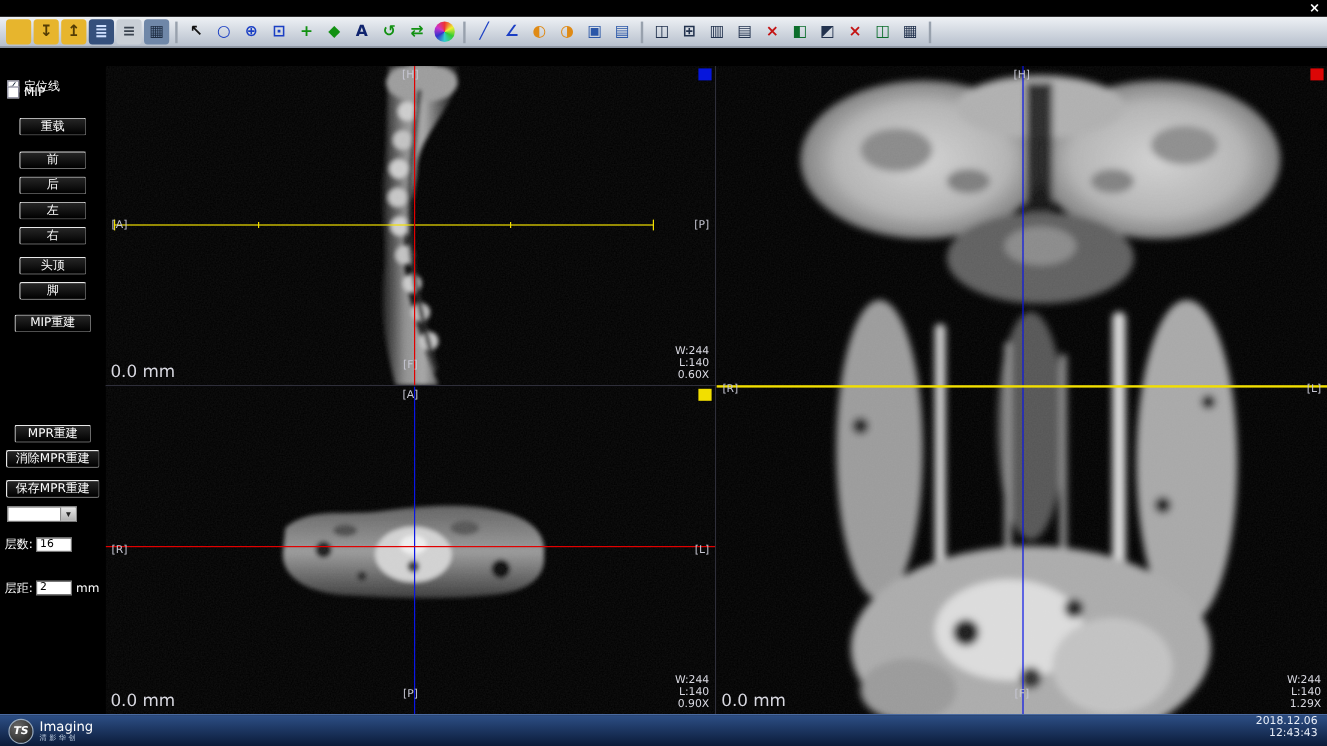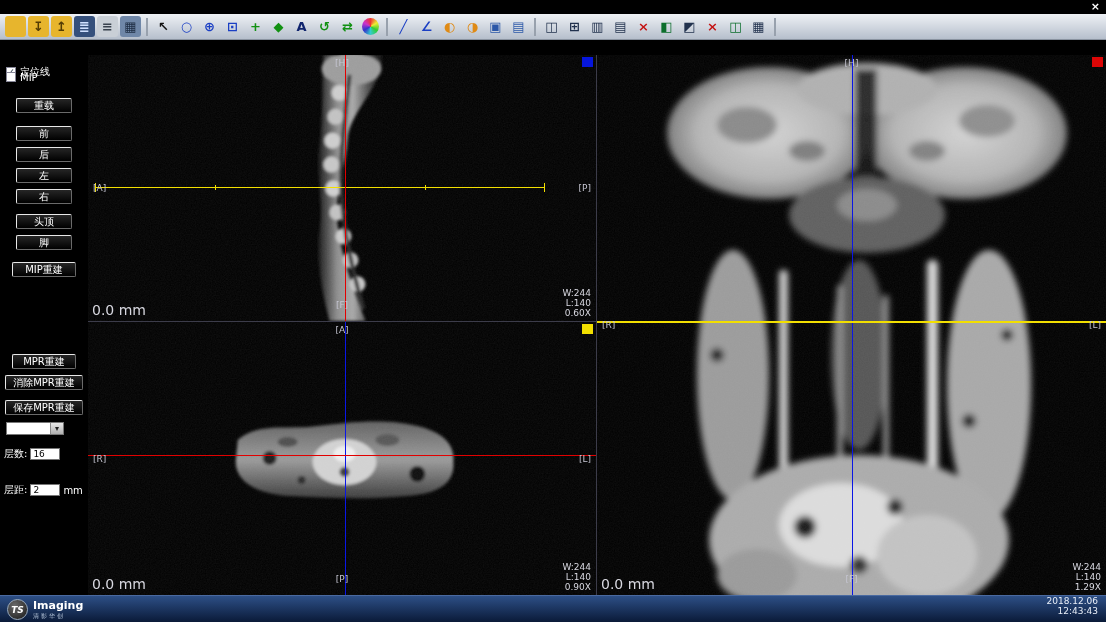--- a/index.html
+++ b/index.html
@@ -48,21 +48,21 @@
   .olbl.bottom{bottom:11px;left:50%;transform:translateX(-50%)}
   .olbl.left{left:5px;top:50%;transform:translateY(-50%)}
   .olbl.right{right:5px;top:50%;transform:translateY(-50%)}
   .wl{position:absolute;right:5px;bottom:3px;color:#d8d8e0;font-size:9px;line-height:10px;text-align:right}
   .pos{position:absolute;left:4px;bottom:3px;color:#d8d8e0;font-size:14px}
 
   
   .statusbar{position:absolute;left:0;bottom:0;width:100%;height:27px;background:linear-gradient(#2d4f86,#0a1a38);border-top:1px solid #4a6aa0}
   .logo-circle{position:absolute;left:7px;top:3px;width:21px;height:21px;border-radius:50%;background:radial-gradient(circle at 35% 30%,#6a6a6a,#161616);border:1px solid #9aaabb;color:#fff;font-size:9px;font-style:italic;font-weight:bold;display:flex;align-items:center;justify-content:center}
   .brand{position:absolute;left:33px;top:4px;color:#fff}
-  .brand-main{font-size:11px;font-weight:bold;line-height:12px}
+  .brand-main{font-size:11px;font-weight:normal;line-height:12px}
   .brand-sub{font-size:6px;color:#b8c8dc;line-height:8px;letter-spacing:2px}
   .datetime{position:absolute;right:8px;top:0;text-align:right;color:#e8eef8;font-size:9px;line-height:10px}
 </style>
 </head>
 <body>
 
 <div class="screen">
 
   <div class="close-x">×</div>
 

